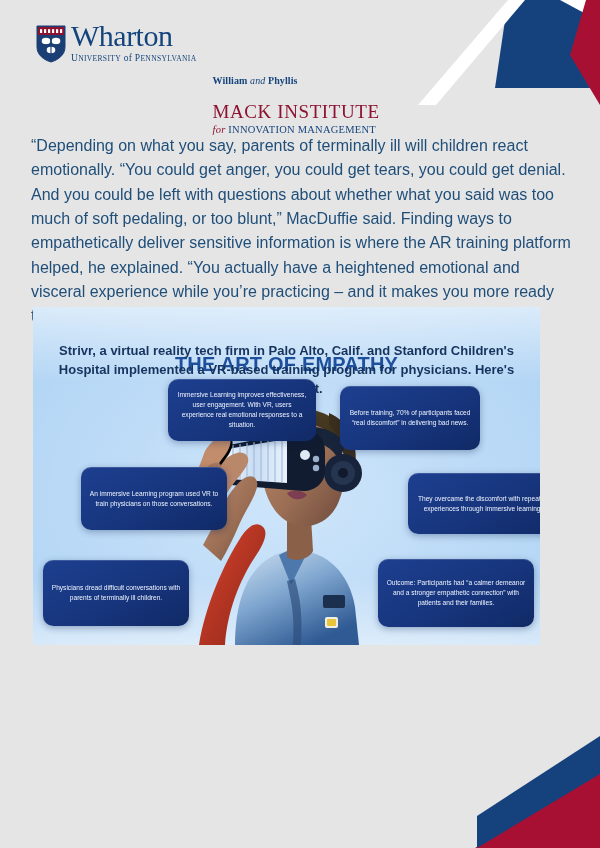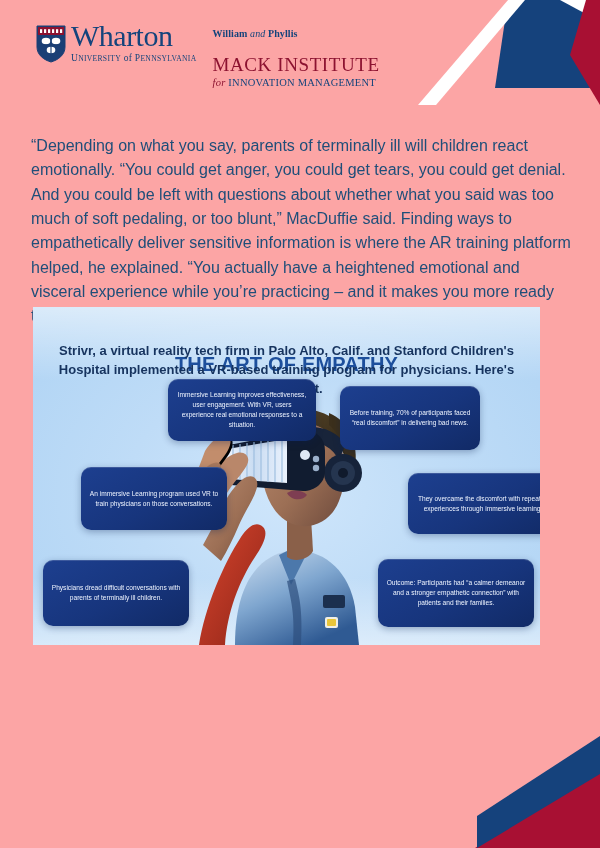--- a/index.html
+++ b/index.html
@@ -1,20 +1,20 @@
 <!DOCTYPE html>
 <html><head>
 <meta charset="utf-8">
 <style>
   html,body{margin:0;padding:0;}
   body{
     width:600px;height:848px;background:#ffffff;overflow:hidden;position:relative;
     font-family:"Liberation Sans", sans-serif;
   }
-  .page{position:absolute;inset:0;background:#fca5a5;overflow:hidden;text-decoration:underline;}
+  .page{position:absolute;inset:0;background:#e5e5e5;overflow:hidden;text-decoration:underline;}
 
   
   .corner-tr{position:absolute;top:0;right:0;width:200px;height:105px;pointer-events:none;}
   .corner-br{position:absolute;bottom:0;right:0;width:165px;height:120px;pointer-events:none;}
 
   
   .header{position:absolute;top:22px;left:36px;display:flex;align-items:flex-start;gap:16px;}
 
   .wharton{display:flex;align-items:flex-start;gap:5px;}
   .shield{width:30px;height:38px;position:relative;flex:0 0 auto;margin-top:3px;}
@@ -25,21 +25,21 @@
   }
   .wh-sub{
     font-family:"Liberation Serif", serif;font-size:9.5px;color:#14447c;
     letter-spacing:0.3px;margin-top:2px;white-space:nowrap;
   }
   .wh-sub .sc{font-size:7.6px;}
 
   .mack{display:flex;flex-direction:column;margin-top:6px;}
   .mk-top{
     font-family:"Liberation Serif", serif;font-size:10px;color:#14447c;
-    font-weight:700;letter-spacing:0.1px;line-height:1.2;
+    font-weight:700;letter-spacing:0.1px;line-height:1.2;margin-top:47px;
   }
   .mk-top i{font-weight:400;}
   .mk-mid{
     font-family:"Liberation Serif", serif;font-size:19px;color:#8c1230;
     letter-spacing:0.6px;line-height:1.15;margin-top:14px;
   }
   .mk-bot{
     font-family:"Liberation Serif", serif;font-size:10.5px;color:#14447c;
     letter-spacing:0.25px;line-height:1.2;margin-top:1px;white-space:nowrap;
   }

